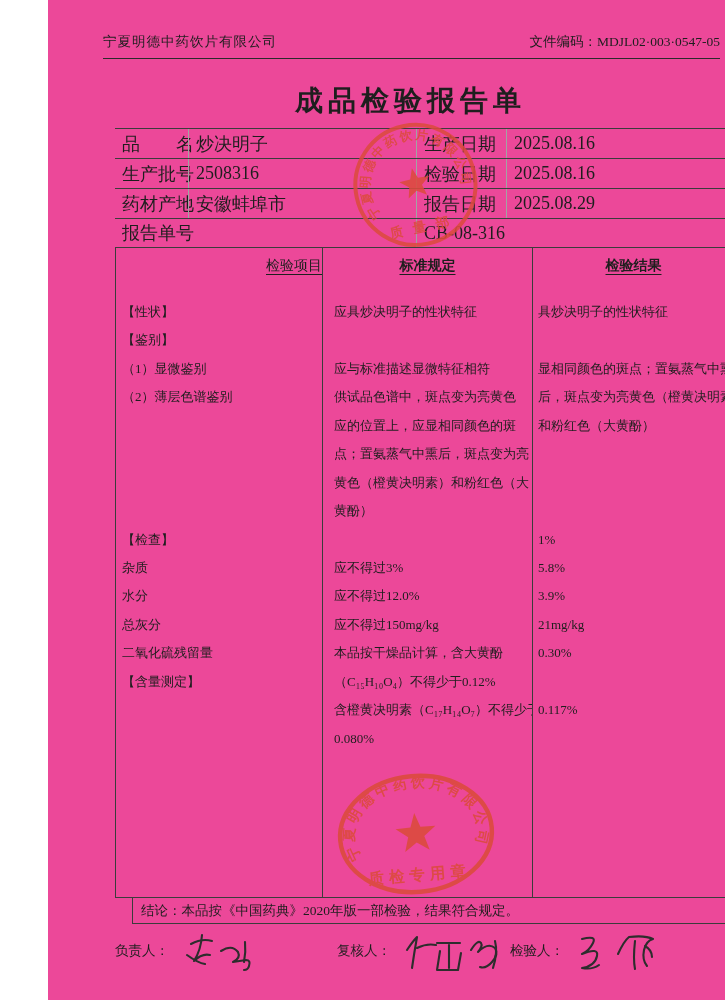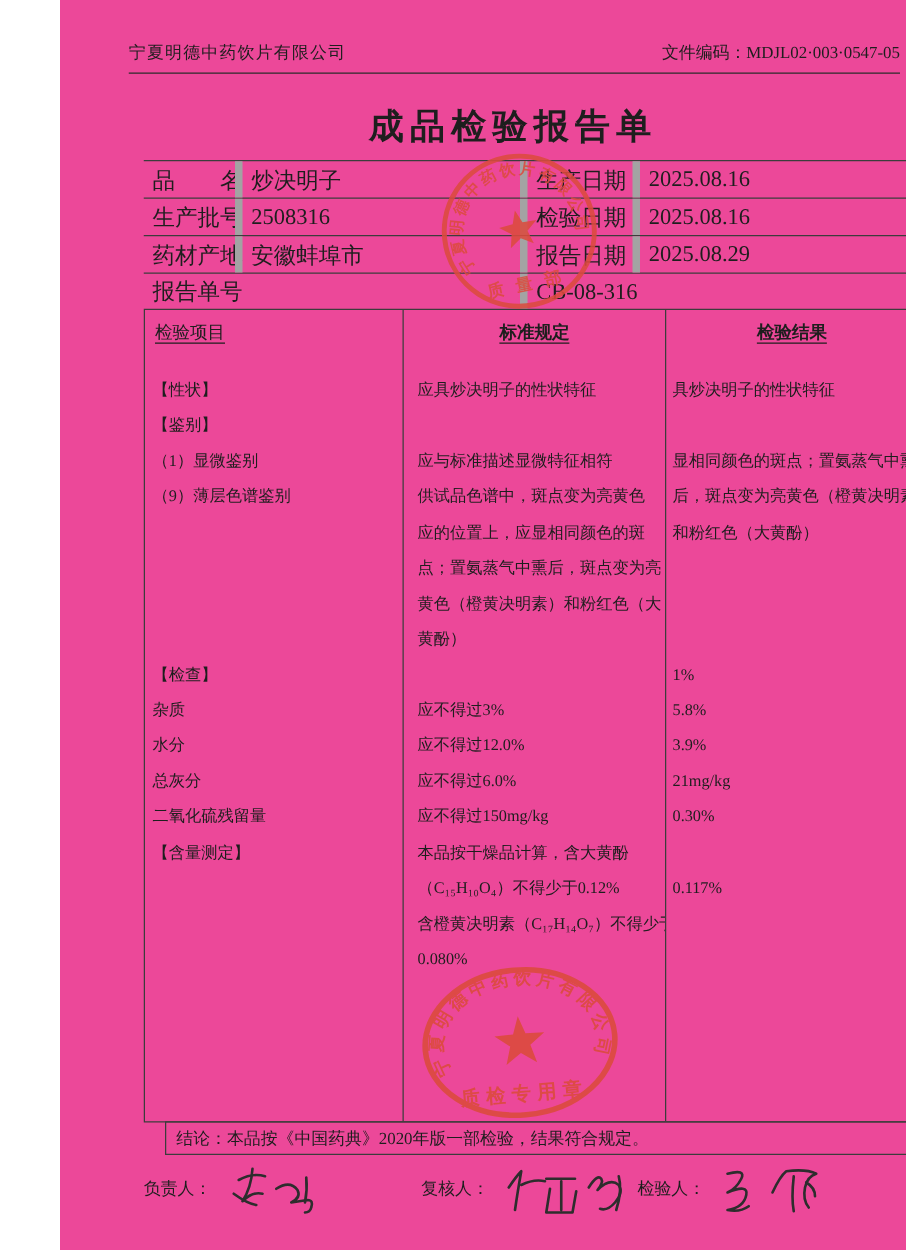--- a/index.html
+++ b/index.html
@@ -13,28 +13,28 @@
   .hdr-rule{position:absolute;left:55px;top:58px;width:617px;height:0;border-top:1.5px solid #2b2b2b;}
   
   .title{position:absolute;left:0;top:82px;width:100%;text-align:center;
          font-size:28px;font-weight:700;letter-spacing:5px;}
   
   .info{position:absolute;left:67px;top:128px;width:620px;border-top:1px solid #3c3c3c;}
   .irow{display:grid;grid-template-columns:73px 228px 90px 229px;height:29px;
         border-bottom:1px solid #3c3c3c;align-items:center;font-size:18px;}
   .irow.last{grid-template-columns:73px 228px 319px;border-bottom:none;height:28px;}
   .icell{height:100%;display:flex;align-items:center;padding-left:7px;box-sizing:border-box;white-space:nowrap;}
-  .bl{border-left:6px solid #a3a3a3;}
+  .bl{border-left:1px solid #a3a3a3;}
   
   .main{position:absolute;left:67px;top:247px;width:620px;height:651px;
         border:1px solid #3c3c3c;box-sizing:border-box;display:grid;
         grid-template-columns:206px 210px 202px;}
   .mcol{overflow:hidden;}
   .mcol+.mcol{border-left:1px solid #3c3c3c;}
-  .mhead{height:50px;padding-top:9px;box-sizing:border-box;font-size:14px;}
+  .mhead{height:50px;padding-top:9px;box-sizing:border-box;font-size:14px;text-align:right;}
   .mhead.c{text-align:center;font-weight:bold;}
   .mhead.l{padding-left:8px;}
   .uline{text-decoration:underline;text-underline-offset:4px;}
   .mline{height:28.45px;line-height:28.45px;font-size:13px;white-space:nowrap;}
   .col-item .mline{padding-left:6px;}
   .col-std .mline{padding-left:11px;}
   .col-res .mline{padding-left:5px;}
   
   .concl{position:absolute;left:84px;top:897px;width:620px;height:27px;
          border:1px solid #3c3c3c;box-sizing:border-box;display:flex;align-items:center;
@@ -90,21 +90,21 @@
       <div class="icell bl">CB-08-316</div>
     </div>
   </div>
 
   <div class="main">
     <div class="mcol col-item">
       <div class="mhead l"><span class="uline">检验项目</span></div>
       <div class="mline">【性状】</div>
       <div class="mline">【鉴别】</div>
       <div class="mline">（1）显微鉴别</div>
-      <div class="mline">（9）薄层色谱鉴别</div>
+      <div class="mline">（2）薄层色谱鉴别</div>
       <div class="mline"></div>
       <div class="mline"></div>
       <div class="mline"></div>
       <div class="mline"></div>
       <div class="mline">【检查】</div>
       <div class="mline">杂质</div>
       <div class="mline">水分</div>
       <div class="mline">总灰分</div>
       <div class="mline">二氧化硫残留量</div>
       <div class="mline">【含量测定】</div>
@@ -118,21 +118,20 @@
       <div class="mline"></div>
       <div class="mline">应与标准描述显微特征相符</div>
       <div class="mline">供试品色谱中，斑点变为亮黄色</div>
       <div class="mline">应的位置上，应显相同颜色的斑</div>
       <div class="mline">点；置氨蒸气中熏后，斑点变为亮</div>
       <div class="mline">黄色（橙黄决明素）和粉红色（大</div>
       <div class="mline">黄酚）</div>
       <div class="mline"></div>
       <div class="mline">应不得过3%</div>
       <div class="mline">应不得过12.0%</div>
-      <div class="mline">应不得过6.0%</div>
       <div class="mline">应不得过150mg/kg</div>
       <div class="mline">本品按干燥品计算，含大黄酚</div>
       <div class="mline">（C₁₅H₁₀O₄）不得少于0.12%</div>
       <div class="mline">含橙黄决明素（C₁₇H₁₄O₇）不得少于</div>
       <div class="mline">0.080%</div>
     </div>
     <div class="mcol col-res">
       <div class="mhead c"><span class="uline">检验结果</span></div>
       <div class="mline">具炒决明子的性状特征</div>
       <div class="mline"></div>

